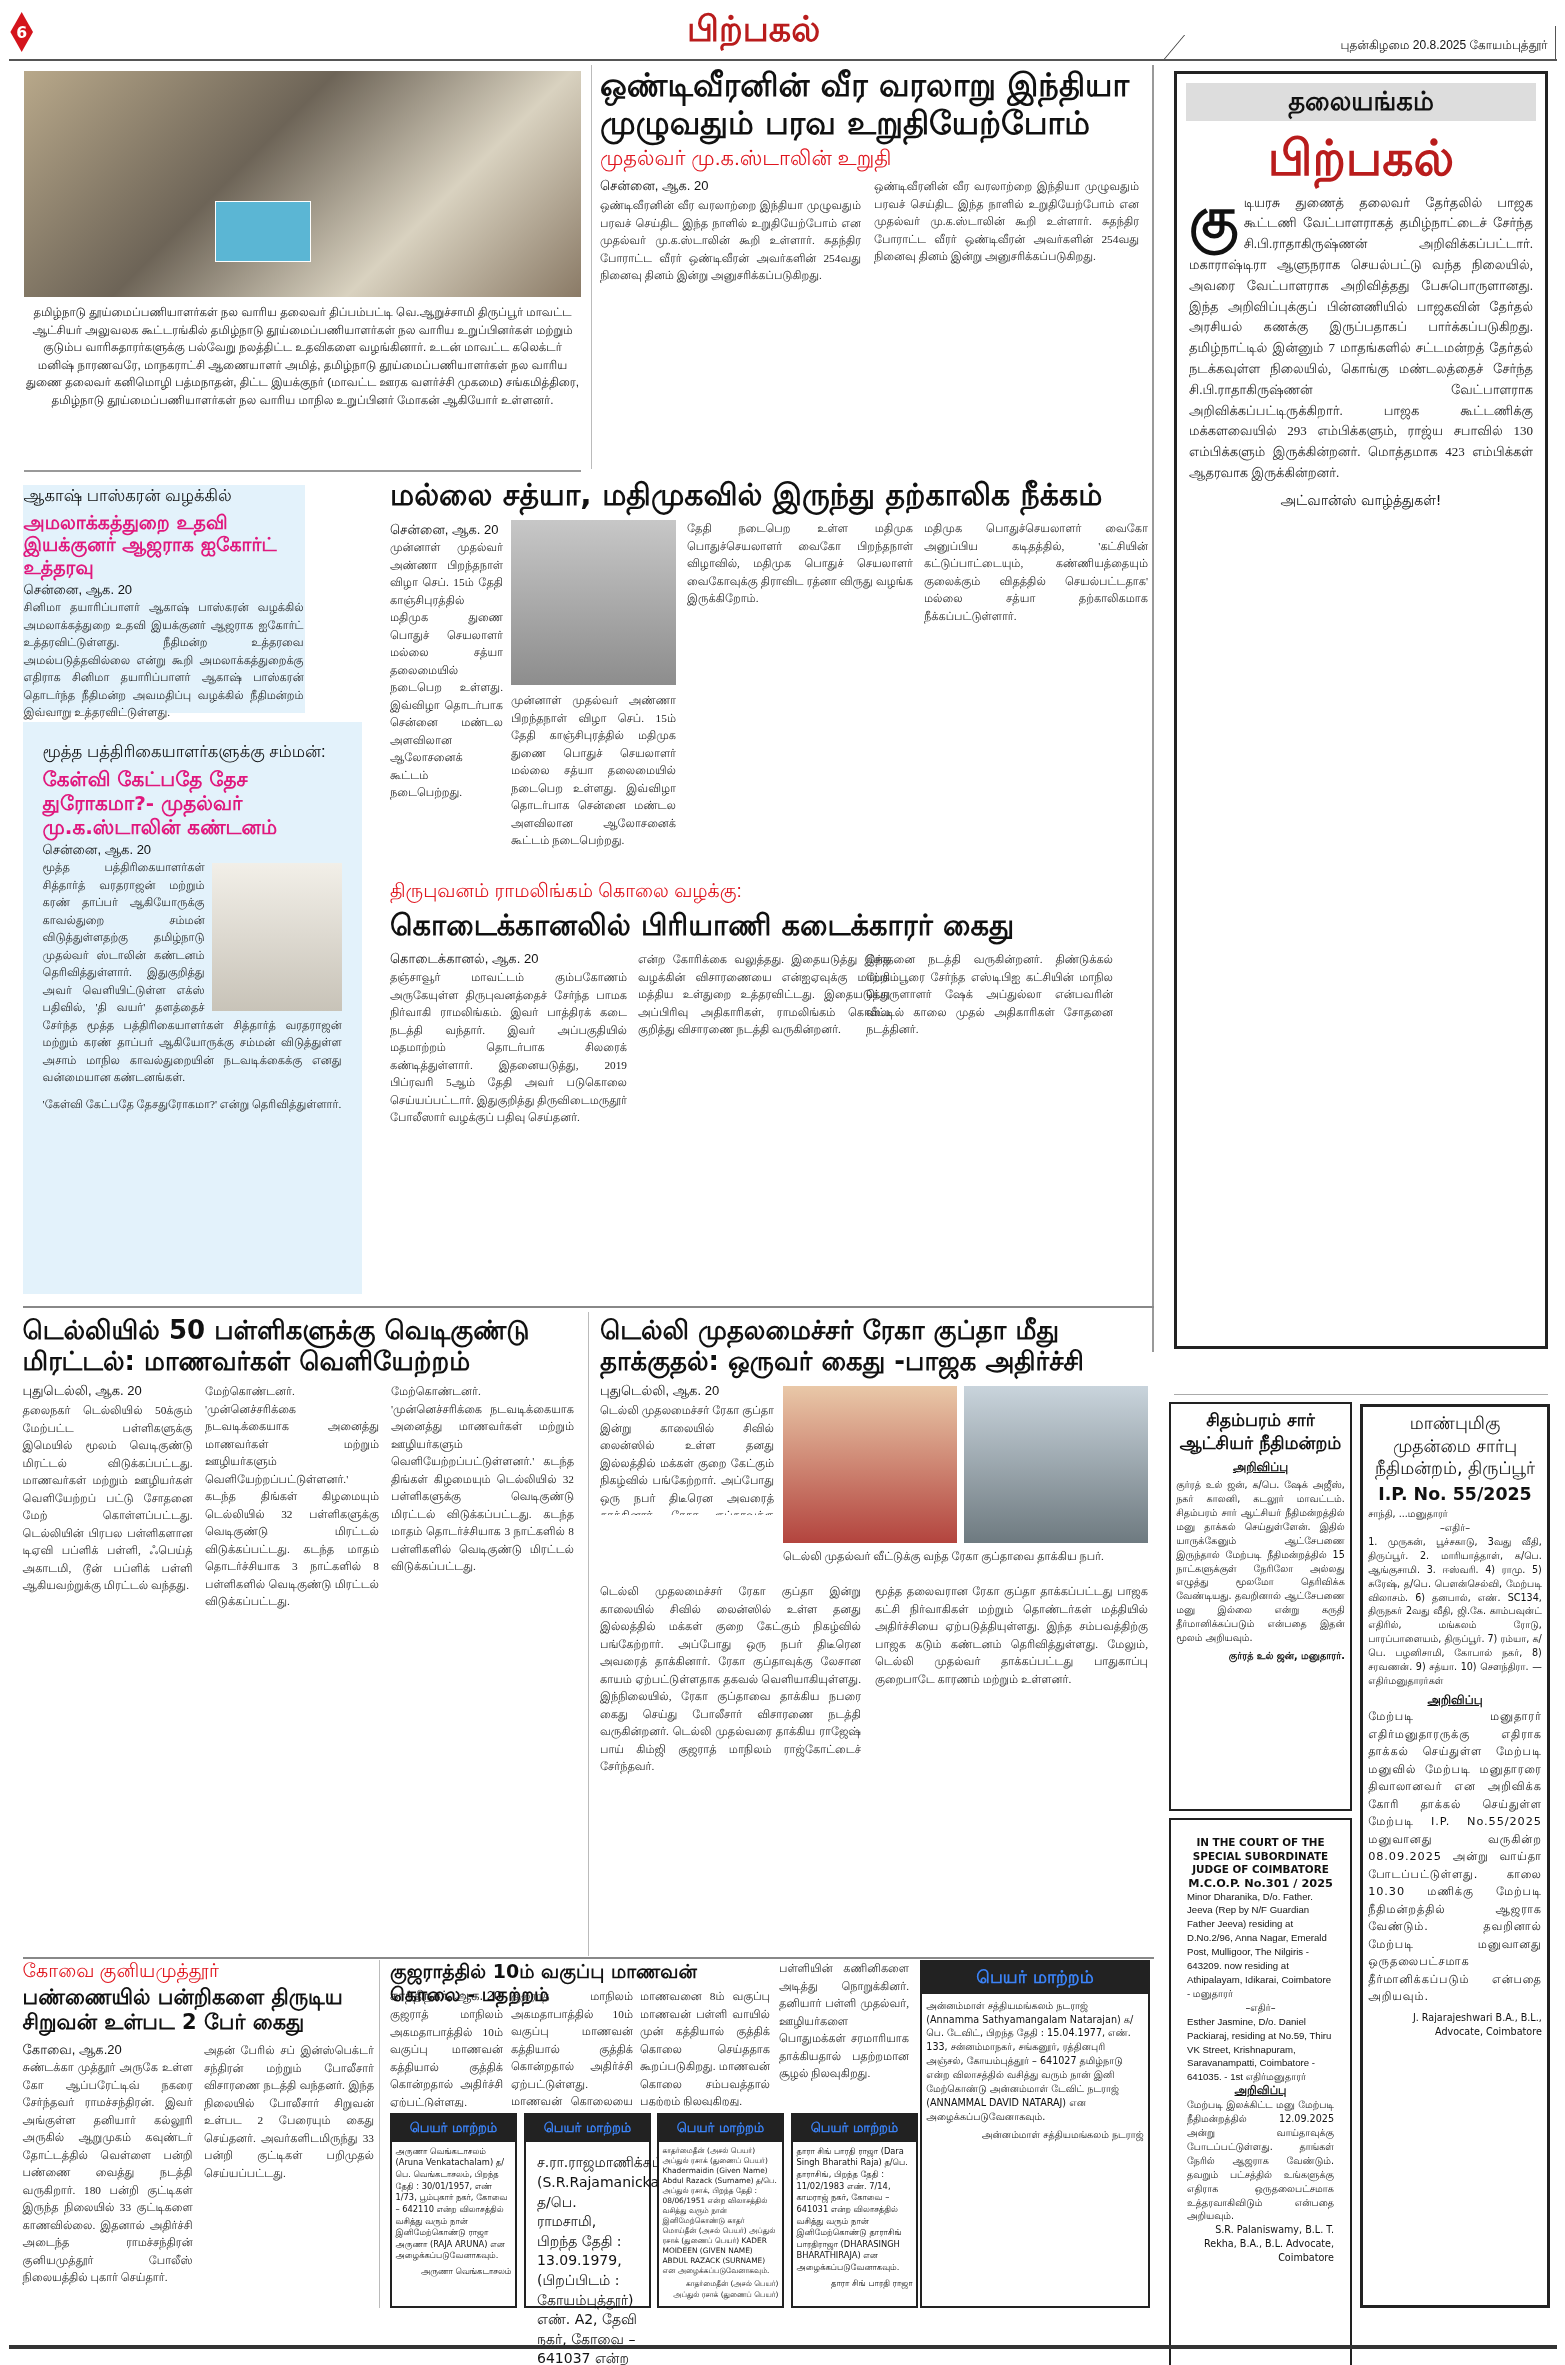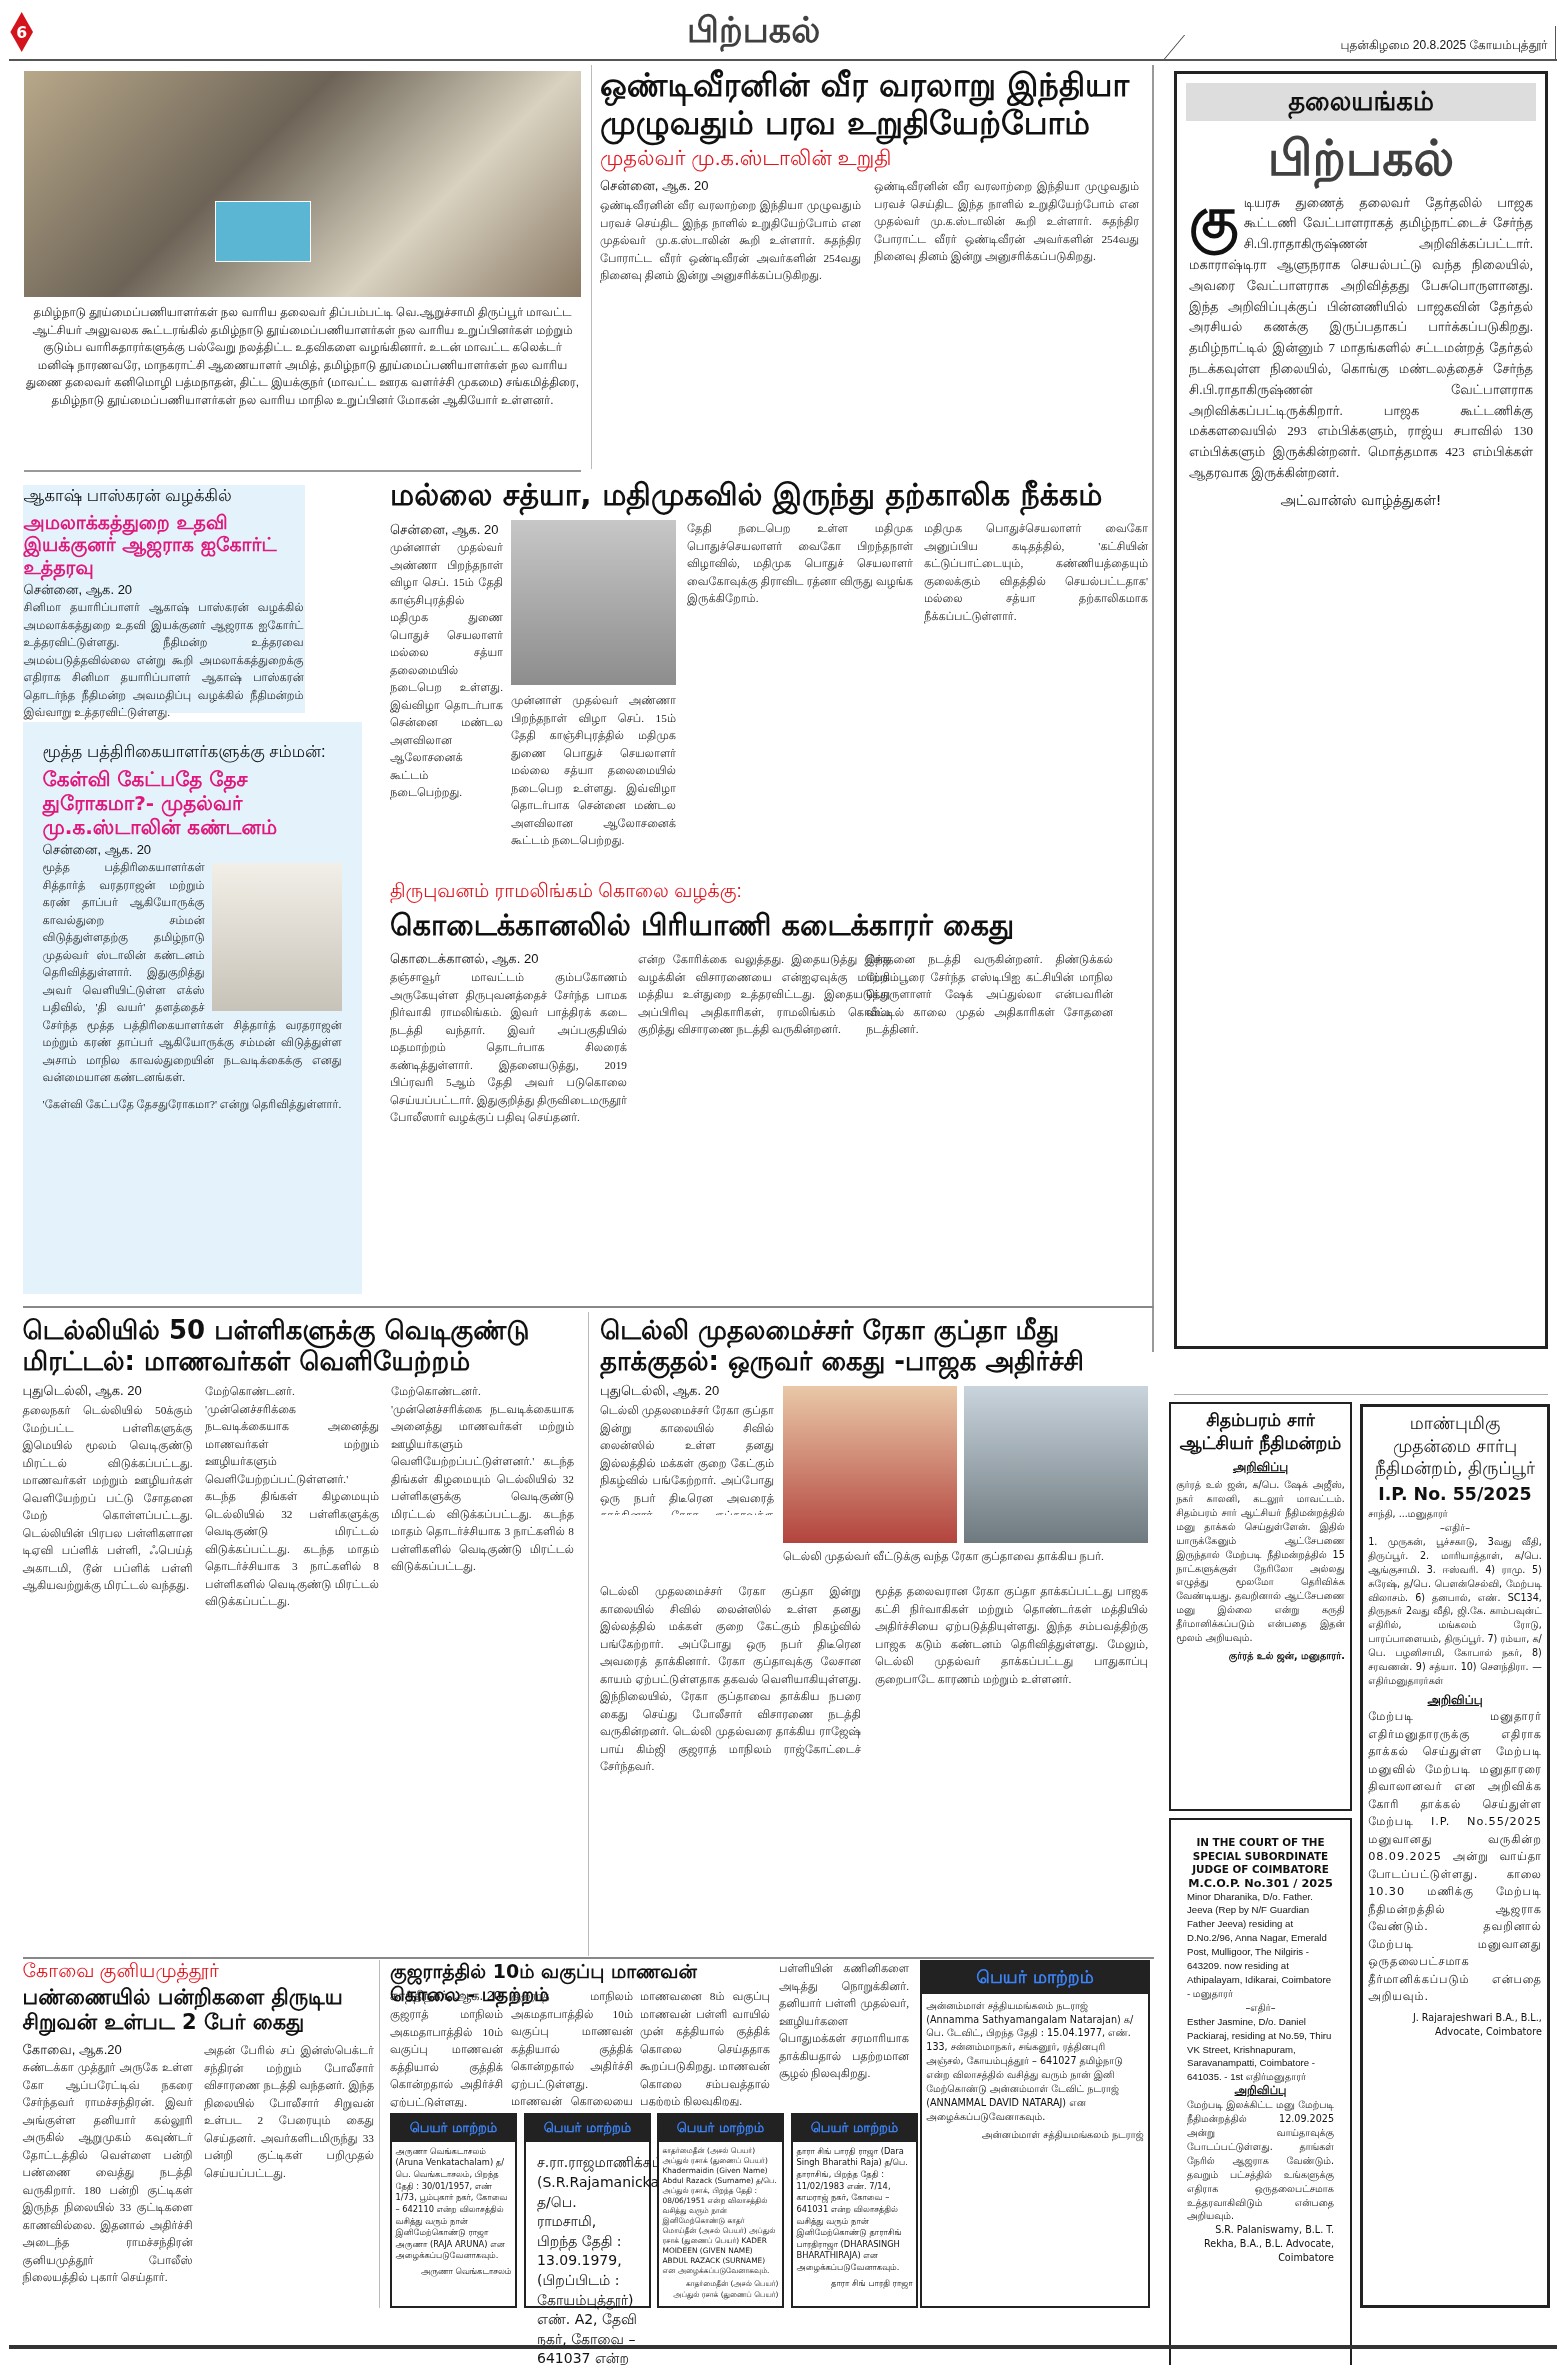--- a/index.html
+++ b/index.html
@@ -1,20 +1,20 @@
 <!DOCTYPE html>
 <html style="font-size:14px"><head>
 <meta charset="utf-8">
 <style>
 *{box-sizing:border-box;margin:0;padding:0}
 body{width:1565px;height:2366px;background:#fff;font-family:"DejaVu Sans",sans-serif;color:#111;position:relative;overflow:hidden}
 .abs{position:absolute}
 .rule{position:absolute;background:#555}
 .hdr-num{left:10.4px;top:12px;width:22.6px;height:40px;background:#d4141c;clip-path:polygon(50% 0,100% 50%,50% 100%,0 50%);color:#fff;font-weight:bold;font-size:15.7px;display:flex;align-items:center;justify-content:center}
-.logo{color:#404040;font-weight:900;font-family:Liberation Sans, sans-serif}
+.logo{color:#b91c1c;font-weight:900;font-family:Liberation Serif, serif}
 .hdr-logo{left:687px;top:10.4px;font-size:35px}
 .hdr-date{right:17.4px;top:38px;font-size:12px;font-family:"Liberation Sans",sans-serif}
 .hdr-slash{left:1174px;top:35px;width:52px;height:24px;border-left:0.9px solid #333;transform:skewX(-40deg)}
 .photo{background:linear-gradient(135deg,#b8a88a,#6d6457 40%,#d9d2c0 70%,#8a7a66);}
 .headline{font-weight:900;font-family:"DejaVu Sans",sans-serif;line-height:1.2}
 .red{color:#e0161f}
 .pink{color:#e0187d}
 .body{font-size:11.3px;line-height:1.55;color:#222;font-family:"Liberation Serif",serif;text-align:justify}
 .col{position:absolute}
 .box{position:absolute;border:3.5px solid #222;background:#fff}

